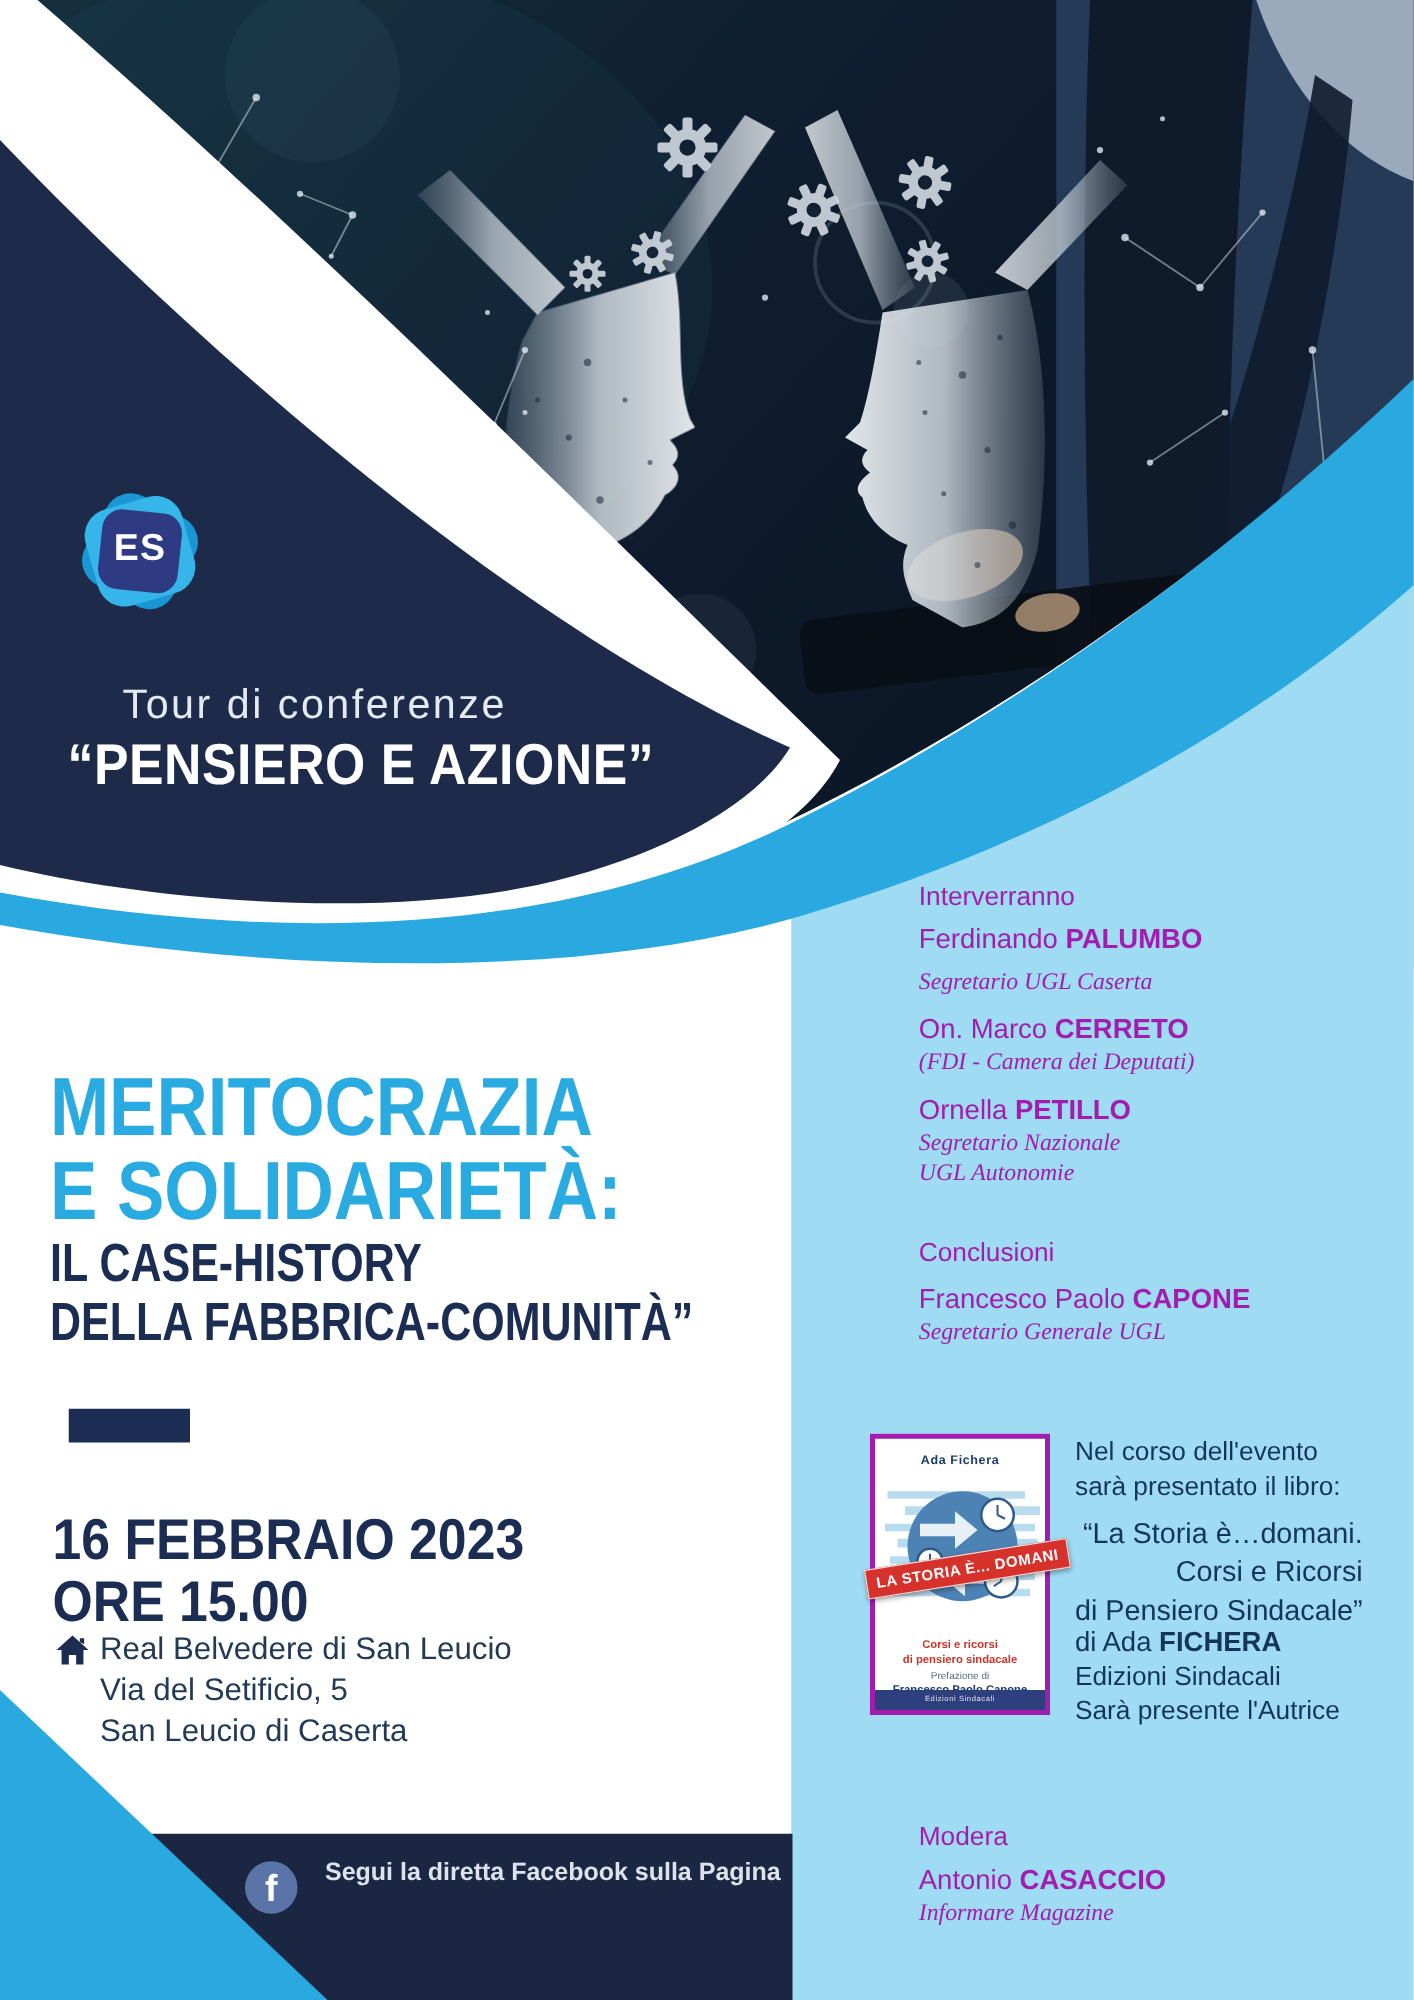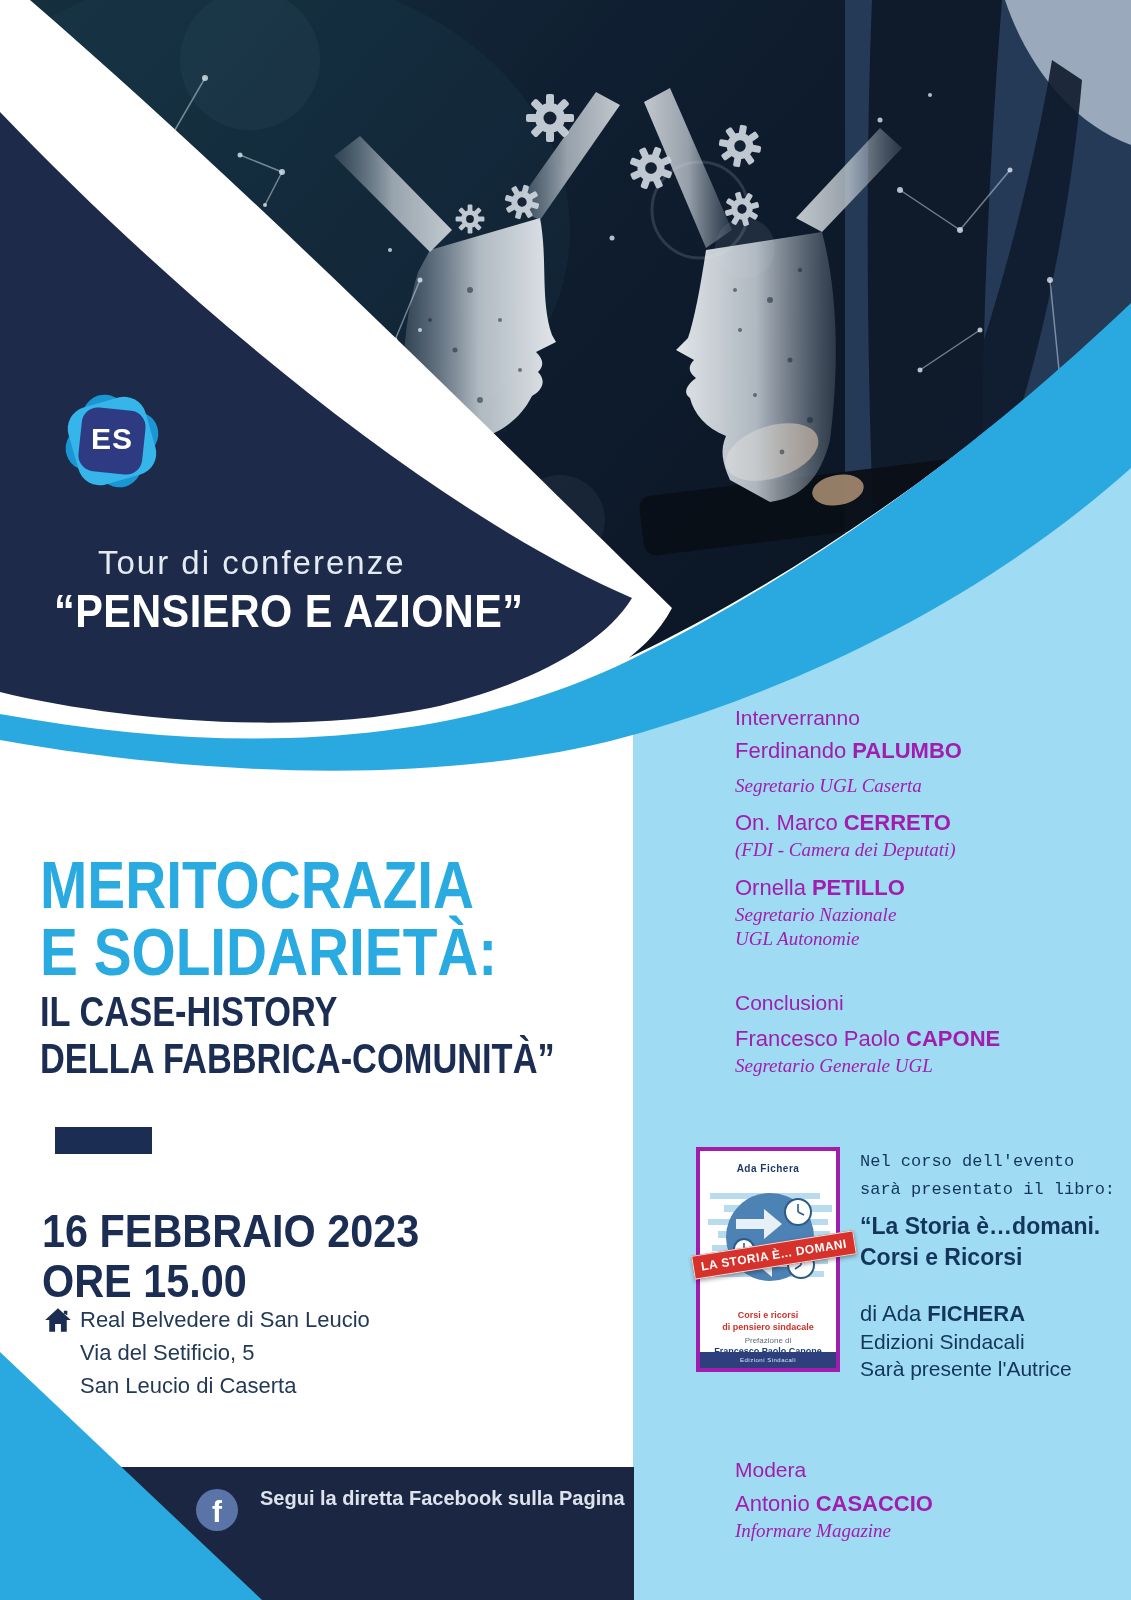--- a/index.html
+++ b/index.html
@@ -16,33 +16,33 @@
   .logo-es{left:84px;top:422px;width:56px;text-align:center;font-size:30px;font-weight:bold;color:#fff;letter-spacing:1px;}
 
   
   .t-cyan{left:40px;top:852px;font-size:66px;line-height:67px;font-weight:bold;color:#29abe2;
           transform:scaleX(.86);transform-origin:0 0;}
   .t-navy{left:40px;top:988px;font-size:43px;line-height:47px;font-weight:bold;color:#1b2d52;
           transform:scaleX(.8);transform-origin:0 0;}
   .bar{left:55px;top:1127px;width:97px;height:27px;background:#1b2d52;}
   .date{left:42px;top:1206px;font-size:46px;line-height:50px;font-weight:bold;color:#1b2d52;
         transform:scaleX(.9);transform-origin:0 0;}
-  .venue{left:80px;top:1303px;font-size:22px;line-height:33px;color:#233a56;}
+  .venue{left:80px;top:1303px;font-size:25px;line-height:33px;color:#233a56;}
   .house{left:44px;top:1306px;}
 
   
   .rc{color:#a21caf;}
   .rc-head{font-size:21px;}
   .rc-name{font-size:22px;}
   .rc-name b{margin-left:6px;}
   .rc-role{font-size:19px;font-style:italic;line-height:24px;font-family:Liberation Serif, serif;}
 
   .bk{color:#14355a;}
-  .bk-intro{font-size:17px;line-height:28px;font-family:Liberation Mono, monospace;}
-  .bk-title{font-size:23px;line-height:31px;font-weight:bold;}
+  .bk-intro{font-size:21px;line-height:28px;}
+  .bk-title{font-size:23px;line-height:31px;font-weight:normal;text-align:right;}
   .bk-by{font-size:22px;}
   .bk-plain{font-size:21px;line-height:28px;}
 
   
   .cover{left:696px;top:1147px;width:144px;height:225px;background:#ffffff;border:4px solid #a21caf;
          box-sizing:border-box;}
   .cover-author{position:absolute;left:0;top:12px;width:100%;text-align:center;font-size:10px;
                 font-weight:bold;color:#1d3a6b;letter-spacing:.5px;}
   .cover-art{position:absolute;left:6px;top:28px;}
   .ribbon{position:absolute;left:-8px;top:92px;width:158px;text-align:center;background:#d6312b;
@@ -319,20 +319,21 @@
     <div class="cover-strip">Edizioni Sindacali</div>
   </div>
 
   <div class="abs bk bk-intro" style="left:860px;top:1148px">
     <div>Nel corso dell'evento</div>
     <div>sarà presentato il libro:</div>
   </div>
   <div class="abs bk bk-title" style="left:860px;top:1211px">
     <div>“La Storia è…domani.</div>
     <div>Corsi e Ricorsi</div>
+    <div>di Pensiero Sindacale”</div>
   </div>
   <div class="abs bk bk-by" style="left:860px;top:1301px"><span>di Ada</span> <b>FICHERA</b></div>
   <div class="abs bk bk-plain" style="left:860px;top:1328px">Edizioni Sindacali</div>
   <div class="abs bk bk-plain" style="left:860px;top:1355px">Sarà presente l'Autrice</div>
 
   <div class="abs rc rc-head" style="left:735px;top:1458px">Modera</div>
   <div class="abs rc rc-name" style="left:735px;top:1491px"><span>Antonio</span><b>CASACCIO</b></div>
   <div class="abs rc rc-role" style="left:735px;top:1519px">Informare Magazine</div>
 
   <div class="abs fb-icon">f</div>

